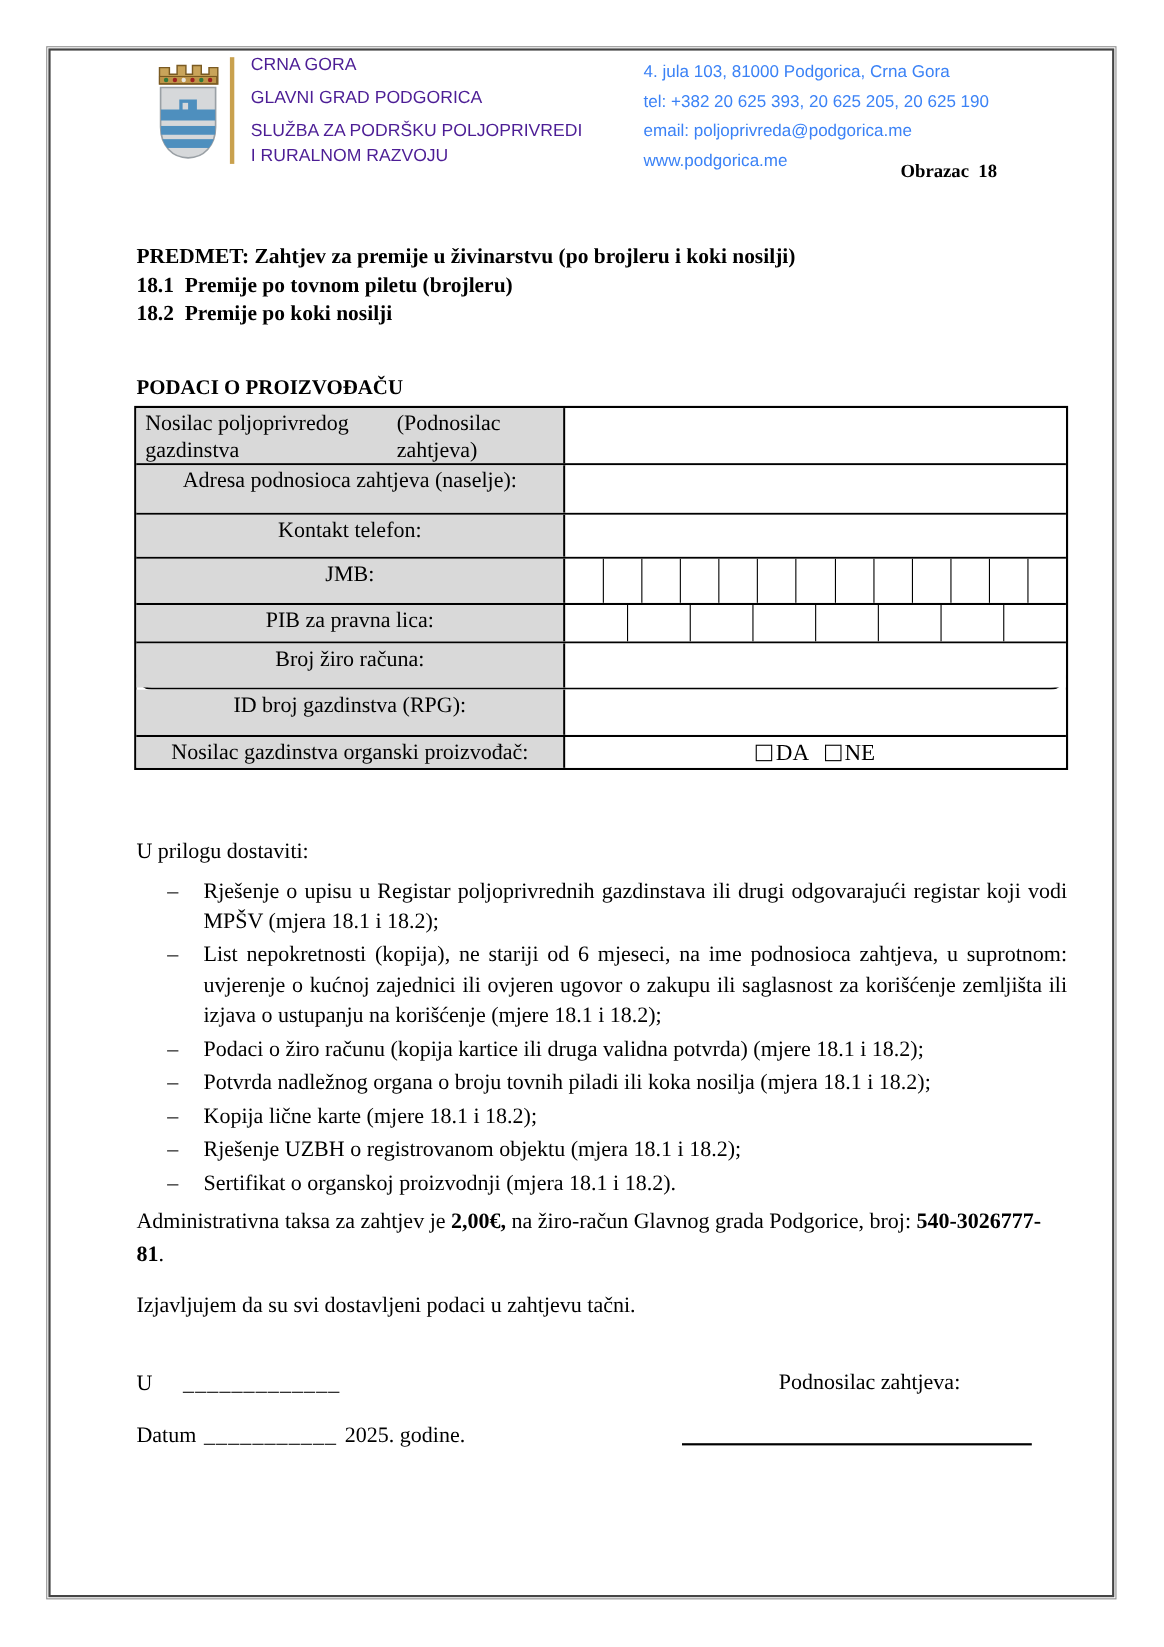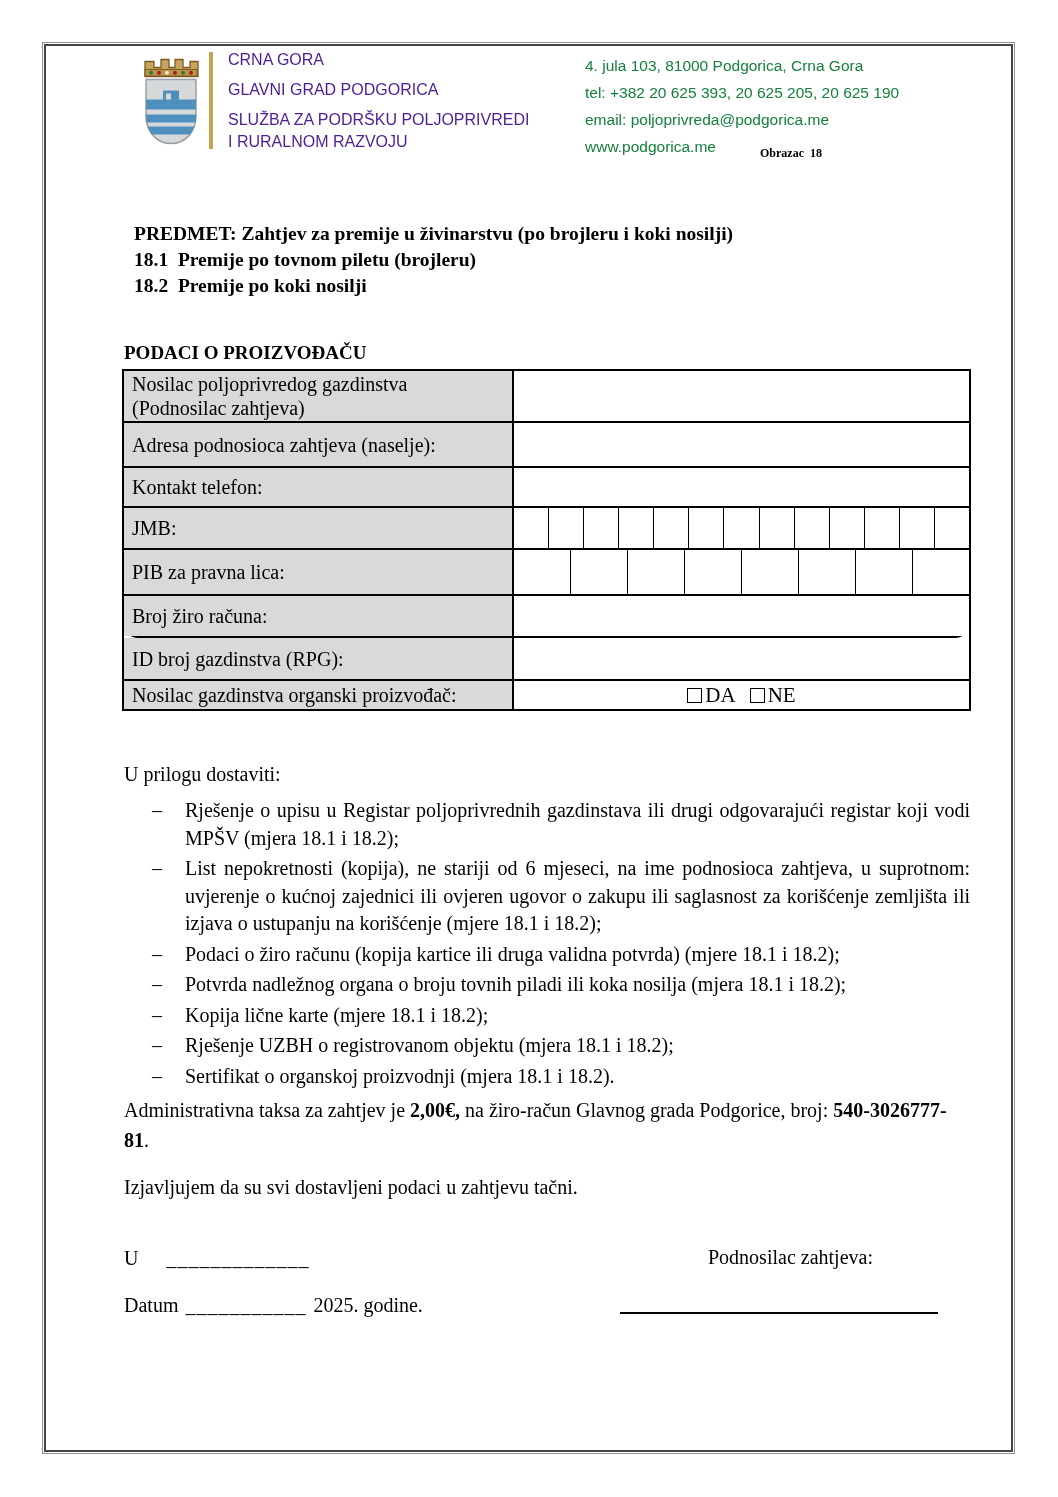--- a/index.html
+++ b/index.html
@@ -23,36 +23,36 @@
   }
 
   
   .coat { position:absolute; left:137px; top:49px; width:68px; height:101px; }
   .gold-rule { position:absolute; left:209px; top:52px; width:4px; height:97px; background:#C9A14E; }
   .org-block { position:absolute; left:228px; top:50px; font-family:"Liberation Sans", sans-serif; color:#4c1d95; font-size:16px; }
   .org-line1 { line-height:20px; margin-bottom:10px; }
   .org-line2 { line-height:20px; margin-bottom:9px; }
   .org-line3 { line-height:22px; }
   .org-line4 { line-height:22px; }
-  .contact-block { position:absolute; left:585px; top:52px; font-family:"Liberation Sans", sans-serif; color:#15803d; font-size:15.5px; }
+  .contact-block { position:absolute; left:585px; top:52px; font-family:"Liberation Sans", sans-serif; color:#3b82f6; font-size:15.5px; }
   .contact-block div { line-height:27px; }
-  .obrazac { position:absolute; left:760px; top:146px; width:205px; text-align:left; font-weight:bold; font-size:12px; }
-
-  
-  .subject { position:absolute; left:134px; top:221px; width:760px; font-weight:bold; font-size:19.5px; }
+  .obrazac { position:absolute; left:760px; top:146px; width:205px; text-align:center; font-weight:bold; font-size:17px; }
+
+  
+  .subject { position:absolute; left:124px; top:221px; width:760px; font-weight:bold; font-size:19.5px; }
   .subject div { line-height:26px; }
 
   
   .ptable-title { position:absolute; left:124px; top:342px; font-weight:bold; font-size:19px; }
   .ptable { position:absolute; left:122px; top:369px; width:849px; border:2px solid #000; box-sizing:border-box; background:#fff; }
   .prow { display:flex; border-bottom:2px solid #000; box-sizing:border-box; }
   .prow:last-child { border-bottom:none; }
   .plabel {
     width:390px; flex:0 0 390px; background:#D9D9D9; border-right:2px solid #000;
-    box-sizing:border-box; padding:2px 8px; display:flex; flex-direction:column; justify-content:center;
+    box-sizing:border-box; padding:2px 8px; display:flex; flex-direction:row; justify-content:center;
     font-size:20px; line-height:24px;
   }
   .pvalue { flex:1; background:#fff; }
   .pvalue.cells { display:flex; }
   .digit-cell { flex:1; border-left:1.5px solid #000; box-sizing:border-box; }
   .digit-cell:first-child { border-left:none; }
   .pvalue.organic { display:flex; align-items:center; justify-content:center; gap:14px; font-size:21px; }
   .cb-group { display:flex; align-items:center; }
   .cb-box { width:15px; height:15px; border:1.5px solid #000; box-sizing:border-box; margin-right:3px; display:inline-block; }
 
@@ -164,21 +164,21 @@
         <div class="digit-cell"></div>
         <div class="digit-cell"></div>
         <div class="digit-cell"></div>
         <div class="digit-cell"></div>
         <div class="digit-cell"></div>
         <div class="digit-cell"></div>
         <div class="digit-cell"></div>
         <div class="digit-cell"></div>
       </div>
   </div>
-  <div class="prow" style="height:46px;">
+  <div class="prow" style="height:35px;">
     <div class="plabel">
       <span>PIB za pravna lica:</span>
     </div>
     <div class="pvalue cells">
         <div class="digit-cell"></div>
         <div class="digit-cell"></div>
         <div class="digit-cell"></div>
         <div class="digit-cell"></div>
         <div class="digit-cell"></div>
         <div class="digit-cell"></div>

